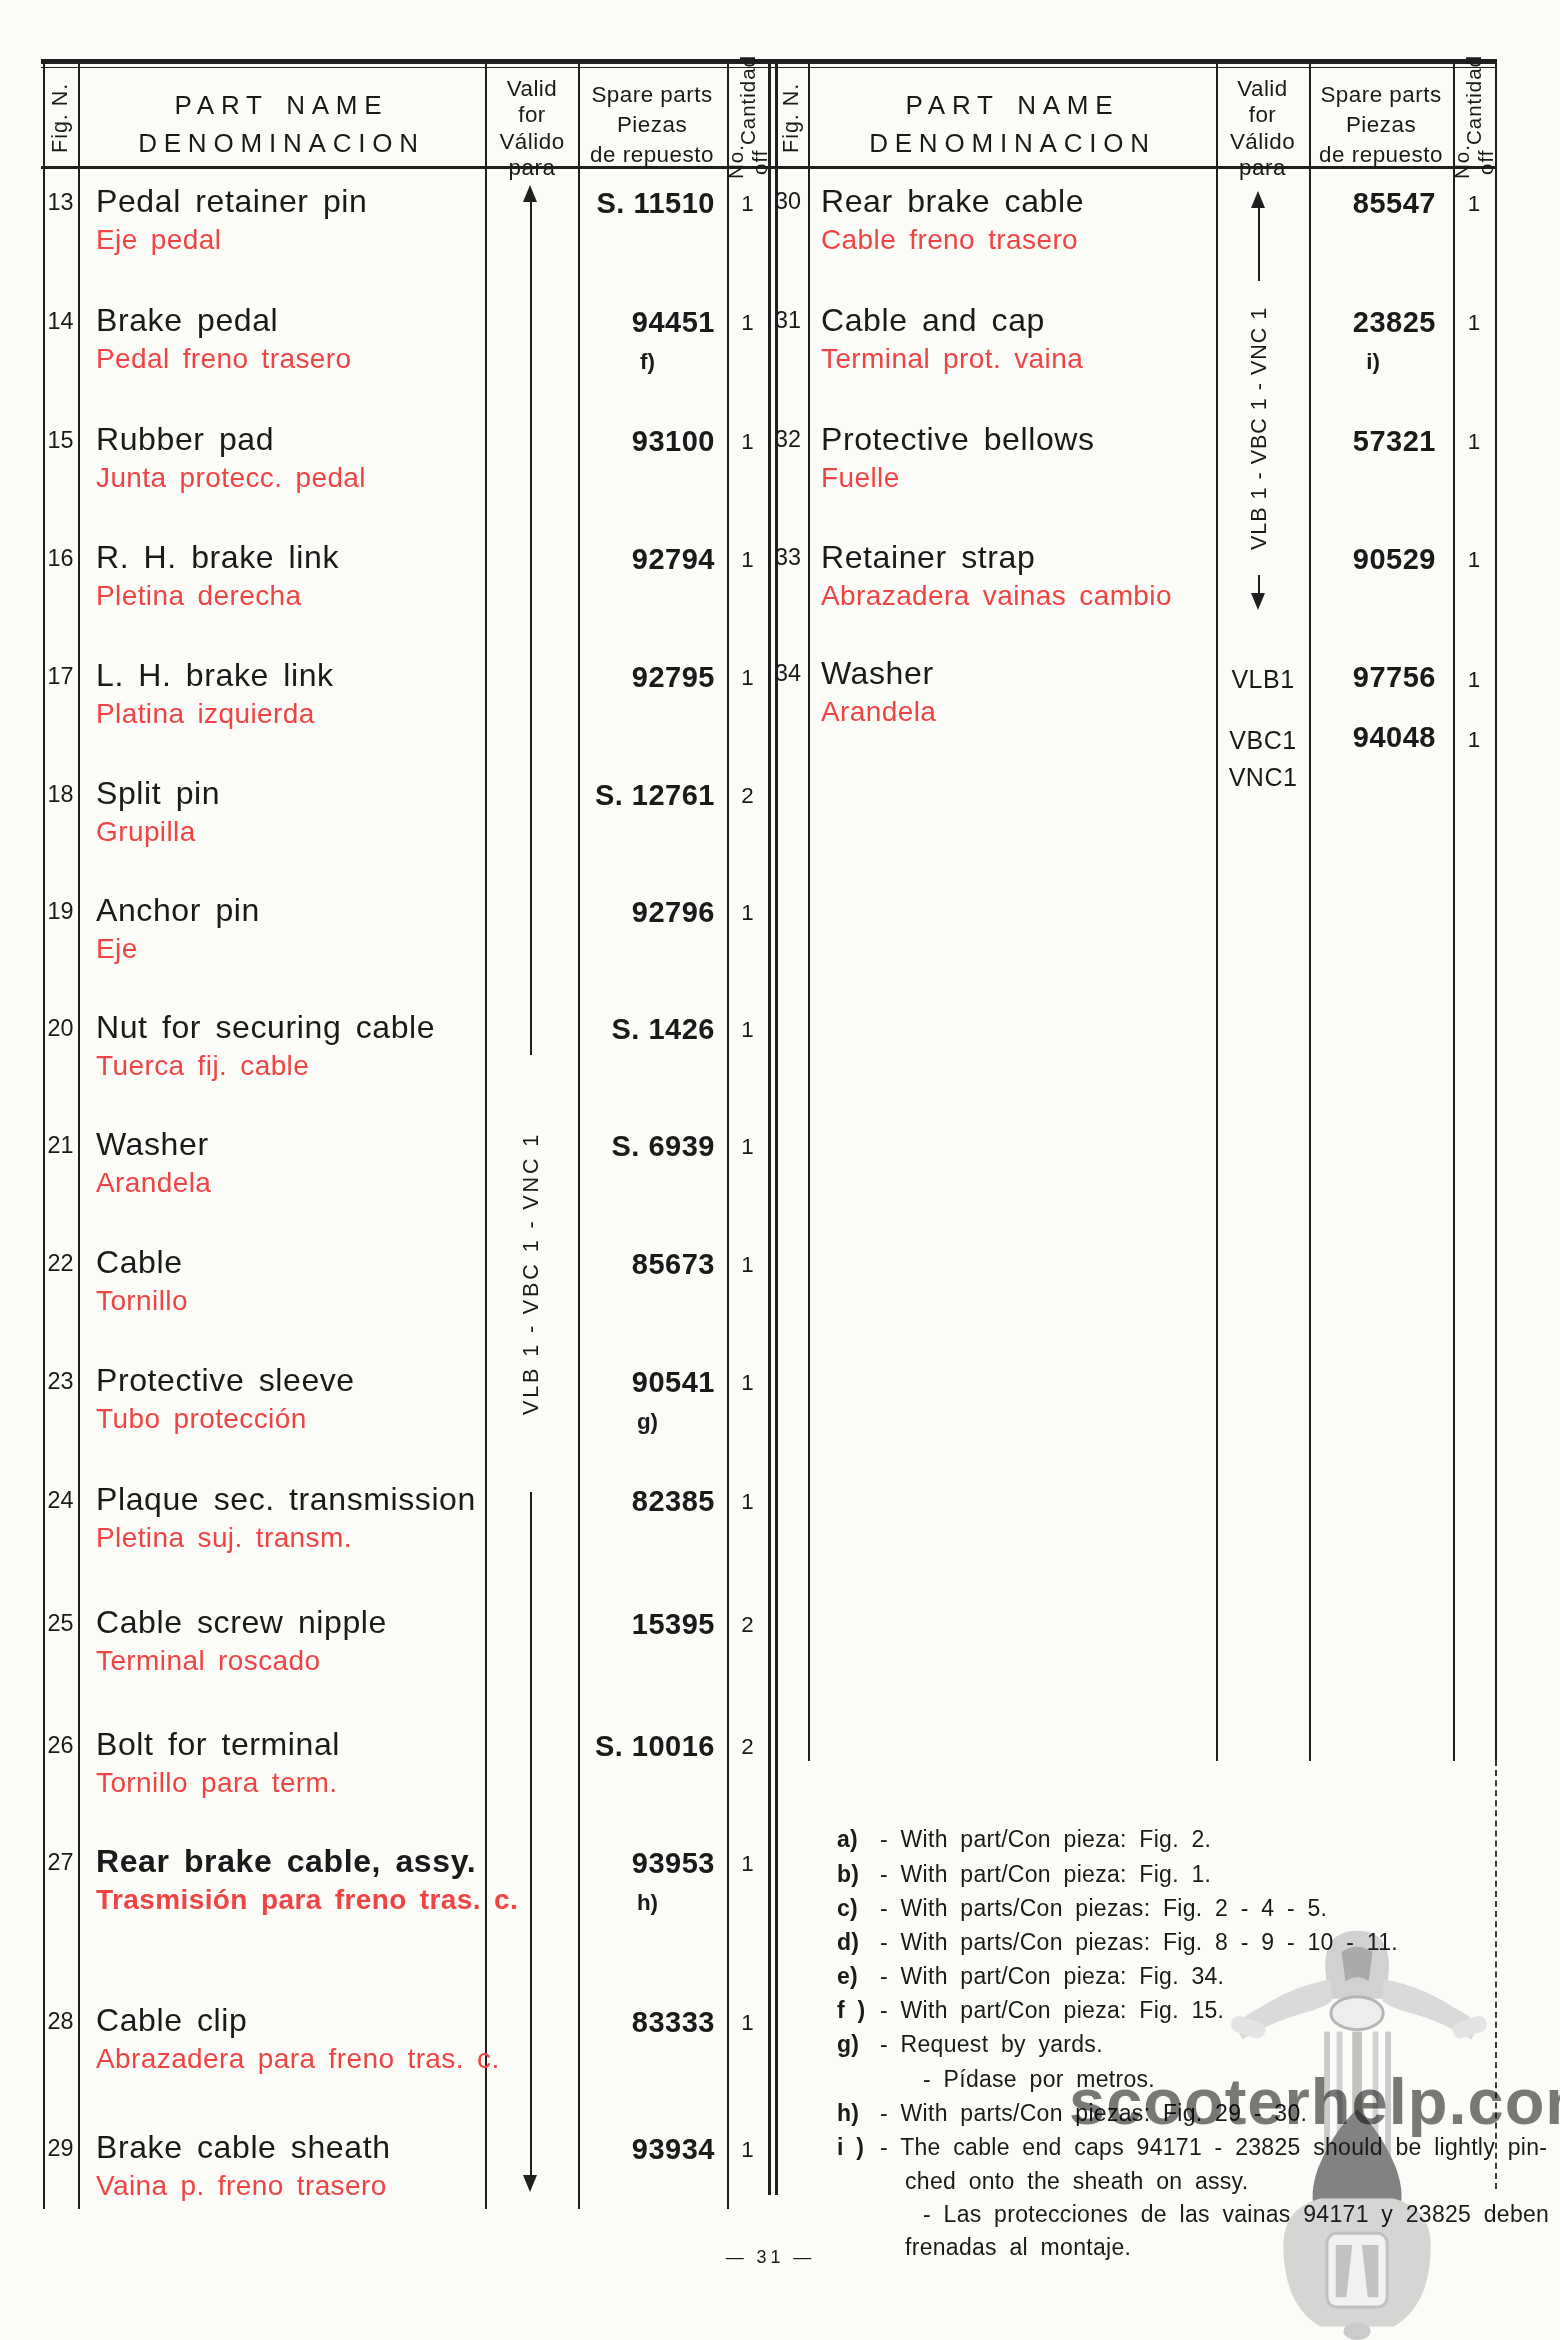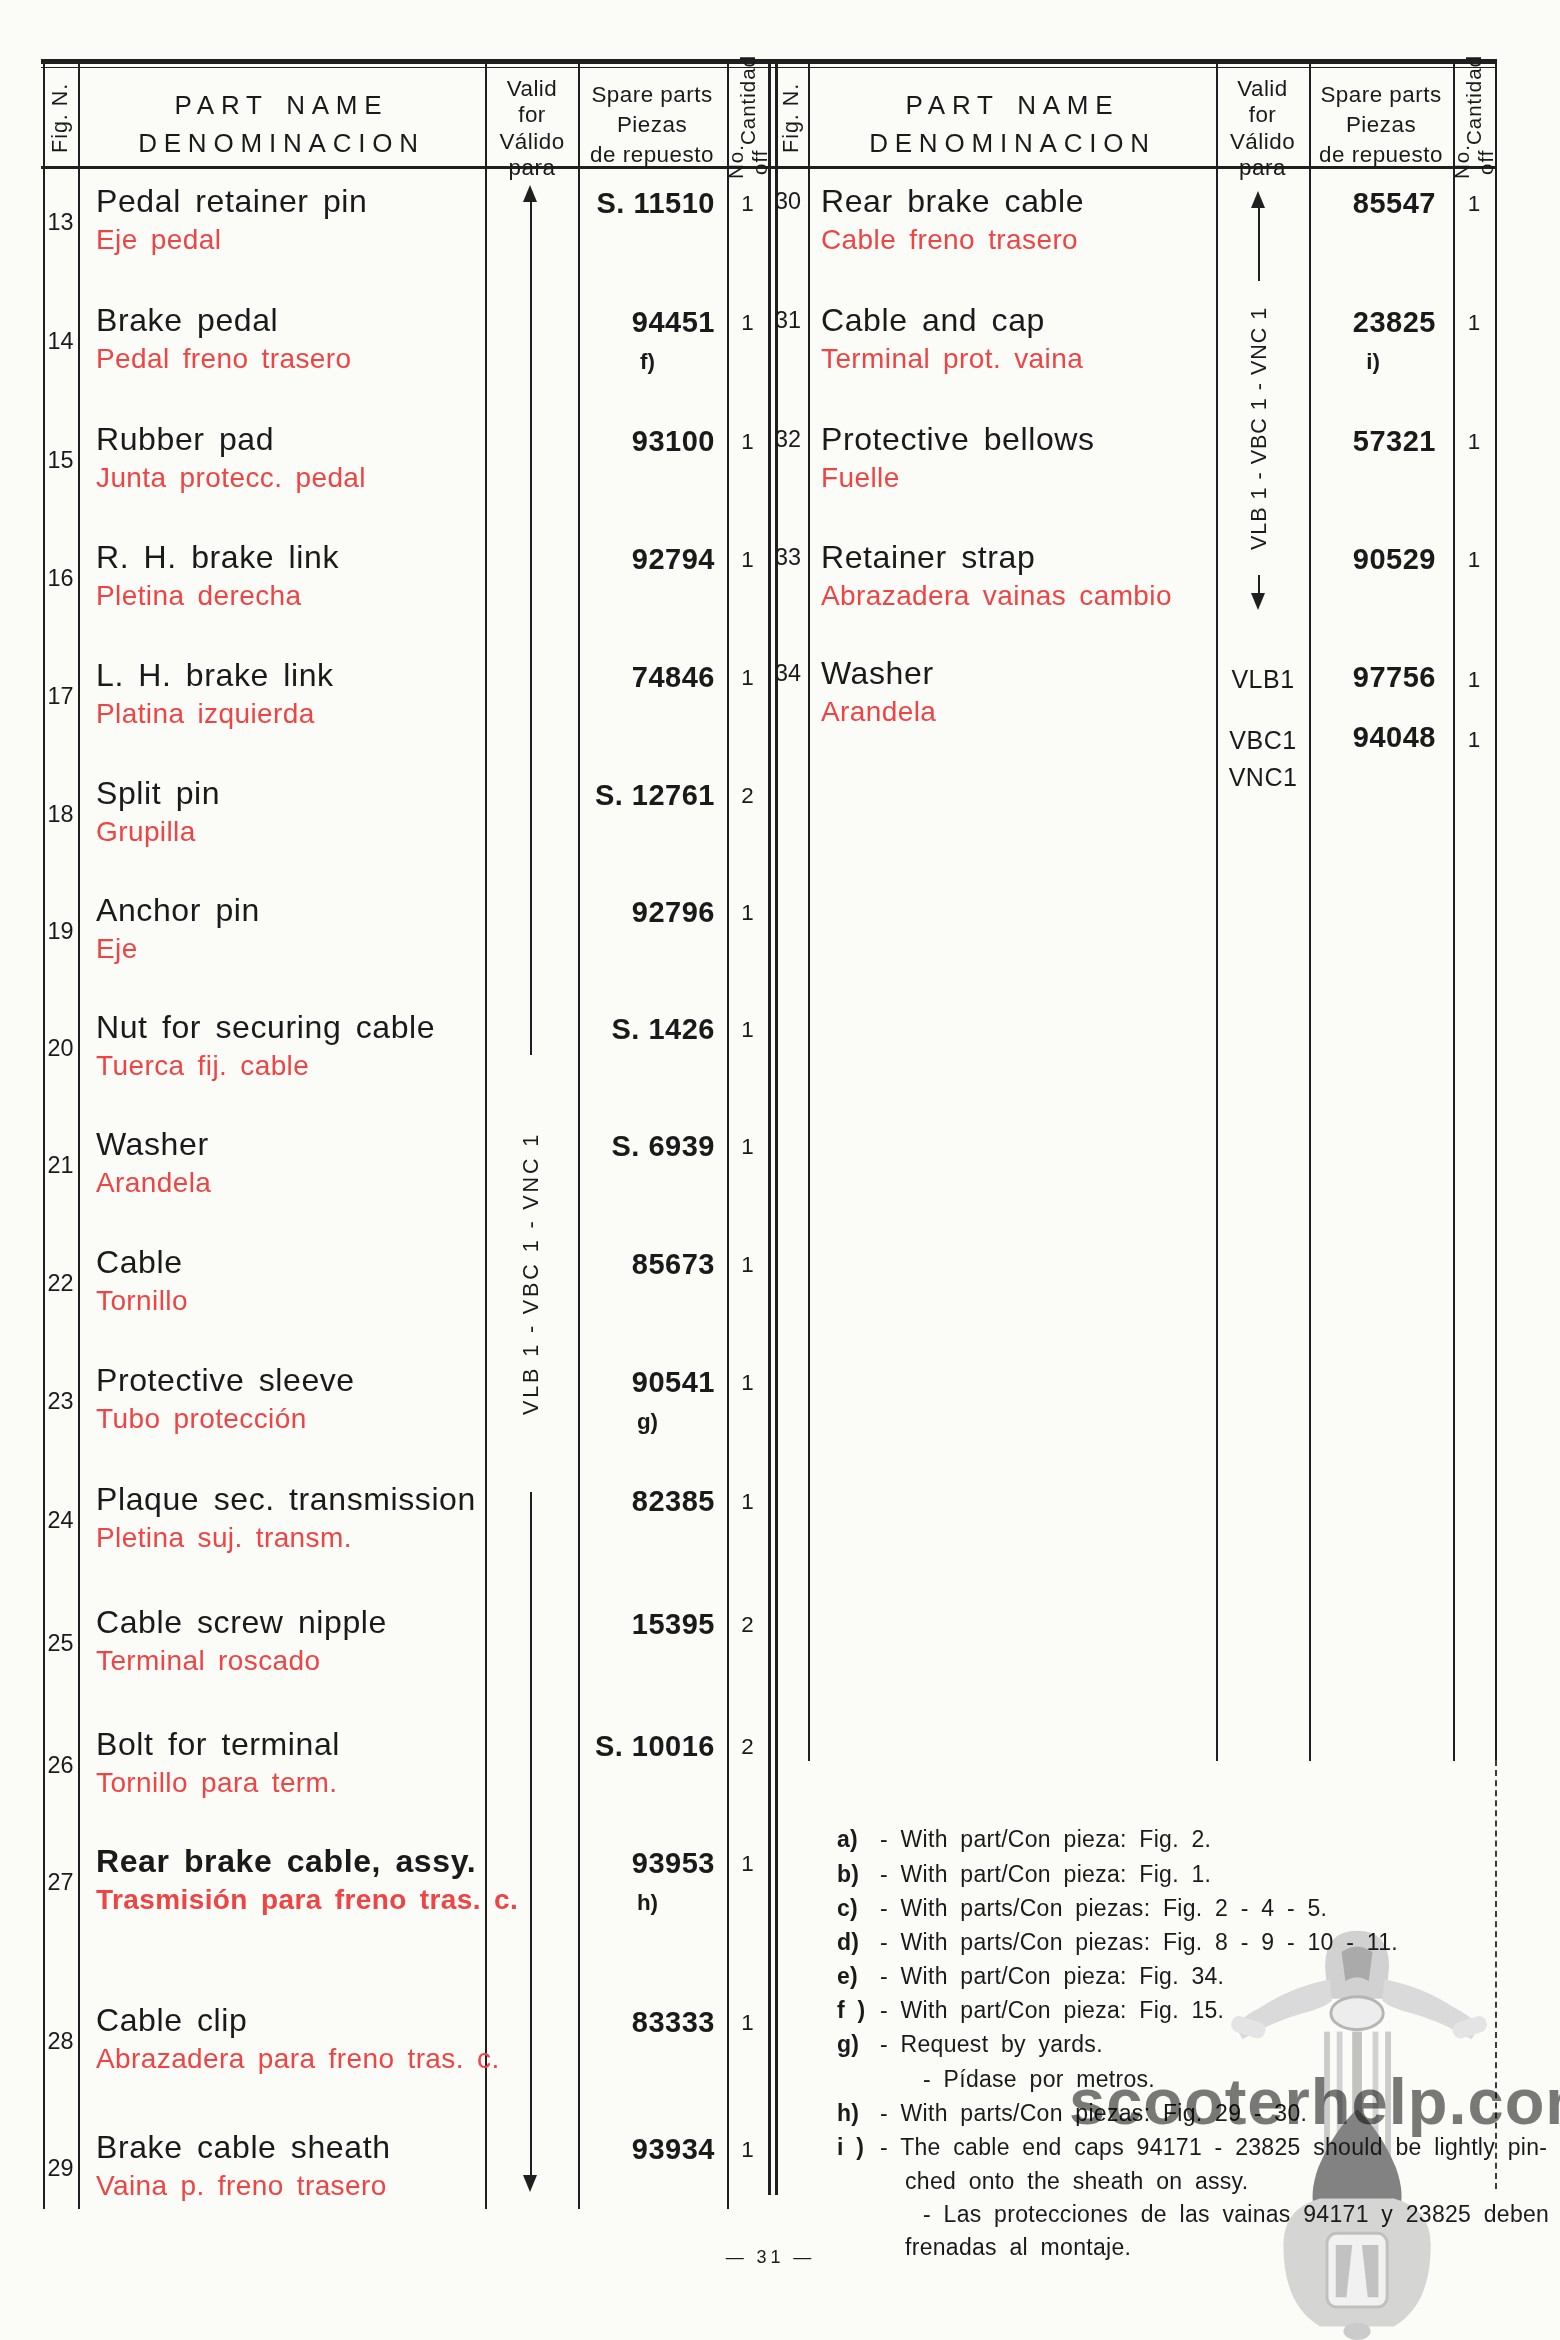--- a/index.html
+++ b/index.html
@@ -23,21 +23,21 @@
   }
   
   .lrow,.rrow{position:absolute;left:0;top:0;width:1560px;height:0;}
   .lrow>div,.rrow>div{position:absolute;white-space:nowrap;}
   .fig{font-size:23.4px;text-align:center;}
   .nm{font-size:32px;letter-spacing:0.6px;word-spacing:4.9px;top:0;}
   .es{font-size:28px;letter-spacing:0.4px;word-spacing:4.9px;top:41px;color:#ef4444;}
   .pn{font-weight:bold;font-size:29px;text-align:right;top:3.9px;letter-spacing:0.5px;}
   .nt{font-weight:bold;font-size:22.4px;text-align:center;top:47px;}
   .qt{font-size:22.4px;text-align:center;top:7.8px;}
-  .lrow .fig{left:43px;width:35px;top:5.9px;margin-top:20px;}
+  .lrow .fig{left:43px;width:35px;top:5.9px;}
   .lrow .nm{left:96px;}
   .lrow .es{left:96px;}
   .lrow .pn{left:578px;width:137px;}
   .lrow .nt{left:593px;width:109px;}
   .lrow .qt{left:727px;width:41px;}
   .rrow .fig{left:775px;width:16px;top:5px;}
   .rrow .nm{left:821px;}
   .rrow .es{left:821px;}
   .rrow .pn{left:1297px;width:139px;}
   .rrow .nt{left:1324px;width:98px;}
@@ -171,21 +171,21 @@
     <div class="fig">16</div>
     <div class="nm">R. H. brake link</div>
     <div class="es">Pletina derecha</div>
     <div class="pn">92794</div>
     <div class="qt">1</div>
   </div>
   <div class="lrow" style="top:657px;">
     <div class="fig">17</div>
     <div class="nm">L. H. brake link</div>
     <div class="es">Platina izquierda</div>
-    <div class="pn">74846</div>
+    <div class="pn">92795</div>
     <div class="qt">1</div>
   </div>
   <div class="lrow" style="top:775px;">
     <div class="fig">18</div>
     <div class="nm">Split pin</div>
     <div class="es">Grupilla</div>
     <div class="pn">S. 12761</div>
     <div class="qt">2</div>
   </div>
   <div class="lrow" style="top:892px;">

